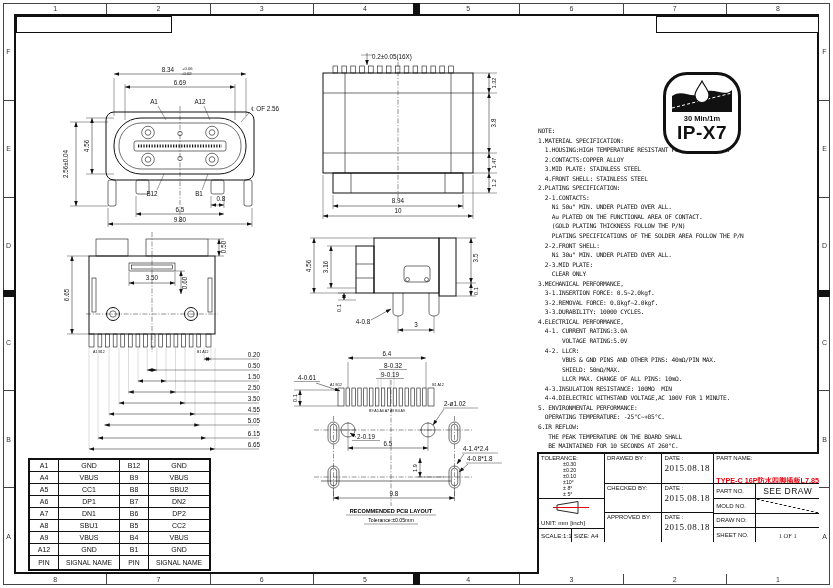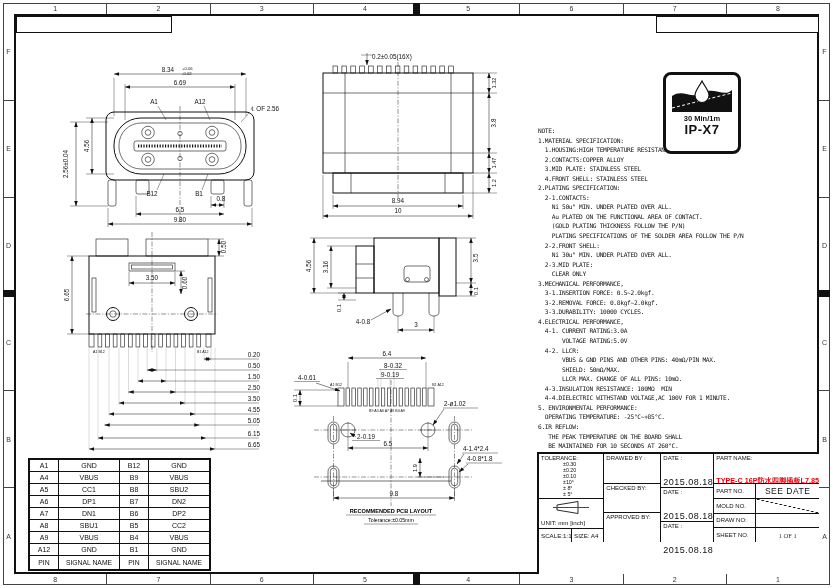--- a/index.html
+++ b/index.html
@@ -35,24 +35,24 @@
   text.d{font-size:6.3px;fill:#111;font-family:"Liberation Sans",sans-serif;}
   text.ds{font-size:5.6px;fill:#111;font-family:"Liberation Sans",sans-serif;}
   text.t{font-size:3.6px;fill:#111;font-family:"Liberation Sans",sans-serif;}
   text.tol{font-size:4.2px;fill:#111;}
   
   .notes{position:absolute;left:538px;top:126px;width:268px;
          font-family:"DejaVu Sans Mono",monospace;font-size:6.2px;line-height:9.55px;
          white-space:pre;letter-spacing:-0.3px;color:#111;}
   
   .ipx7{position:absolute;left:663px;top:72px;width:78px;height:82px;border:3.5px solid #111;
-        border-radius:8px;display:flex;flex-direction:column;align-items:center;
+        border-radius:24px;display:flex;flex-direction:column;align-items:center;
         padding-top:5px;box-sizing:border-box;background:#fff;}
   .ipx7 .small{font-size:7.5px;font-weight:bold;margin-top:0px;}
-  .ipx7 .big{font-size:13px;font-weight:bold;letter-spacing:0.5px;margin-top:-1px;}
+  .ipx7 .big{font-size:19px;font-weight:bold;letter-spacing:0.5px;margin-top:-1px;}
   
   .pintable{position:absolute;left:28px;top:458px;border-collapse:collapse;
             font-size:7px;text-align:center;border:2px solid #111;}
   .pintable td{border:1px solid #111;padding:0 2px;height:11px;}
   .pintable .c-pin{width:24px;}
   .pintable .c-sig{width:56px;}
   .pintable .hdr td{height:13px;font-size:6.8px;}
   
   .tb{position:absolute;left:537px;top:452px;width:282px;height:122px;box-sizing:border-box;
       border-left:2px solid #111;border-top:2px solid #111;background:#fff;font-size:6px;}
@@ -68,21 +68,21 @@
   .tol-unit{height:12px;display:flex;align-items:center;padding-left:2px;font-size:6.2px;}
   .tol-scale{height:13px;border-top:1px solid #111;display:flex;font-size:6.2px;}
   .tol-scale>div{display:flex;align-items:center;padding-left:2px;}
   .tol-scale .sc{width:33px;border-right:1px solid #111;height:100%;box-sizing:border-box;}
   .tb-sign{width:60px;border-right:1px solid #111;display:flex;flex-direction:column;}
   .tb-sign>div{flex:1;padding:1px 0 0 2px;box-sizing:border-box;}
   .tb-sign>div+div{border-top:1px solid #111;}
   .tb-date{width:54px;border-right:1px solid #111;display:flex;flex-direction:column;}
   .tb-date>div{flex:1;padding:1px 0 0 2px;box-sizing:border-box;}
   .tb-date>div+div{border-top:1px solid #111;}
-  .date-val{font-family:Liberation Sans, sans-serif;font-size:9px;text-align:center;margin-top:16px;letter-spacing:0.5px;}
+  .date-val{font-family:Liberation Serif, serif;font-size:9px;text-align:left;margin-top:2px;letter-spacing:0.5px;}
   .tb-part{flex:1;display:flex;flex-direction:column;}
   .pn-cell{height:29px;box-sizing:border-box;padding:1px 0 0 2px;}
   .pn-red{color:#e8000d;font-weight:bold;font-size:7.2px;margin-top:15px;white-space:nowrap;}
   .kv{height:14.75px;box-sizing:border-box;border-top:1px solid #111;display:flex;}
   .kv .k{width:42px;border-right:1px solid #111;display:flex;align-items:center;padding-left:2px;box-sizing:border-box;}
   .kv .v{flex:1;display:flex;align-items:center;justify-content:center;}
   .v-see{font-size:8.5px;letter-spacing:0.5px;}
   .v-diag{background:linear-gradient(to top right,transparent 48.5%,#111 49.5%,#111 50.5%,transparent 51.5%);}
   .v-sheet{font-family:"Liberation Serif",serif;font-size:6.5px;color:#333;}
 </style>
@@ -635,21 +635,21 @@
         <div><span>DATE :</span><div class="date-val">2015.08.18</div></div>
         <div><span>DATE :</span><div class="date-val">2015.08.18</div></div>
       </div>
       <div class="tb-part">
         <div class="pn-cell">
           <span>PART NAME:</span>
           <div class="pn-red">TYPE-C 16P防水四脚插板L7.85</div>
         </div>
         <div class="kv">
           <div class="k">PART NO.</div>
-          <div class="v v-see">SEE DATE</div>
+          <div class="v v-see">SEE DRAW</div>
         </div>
         <div class="kv">
           <div class="k">MOLD NO.</div>
           <div class="v v-diag"></div>
         </div>
         <div class="kv">
           <div class="k">DRAW NO:</div>
           <div class="v"></div>
         </div>
         <div class="kv">

